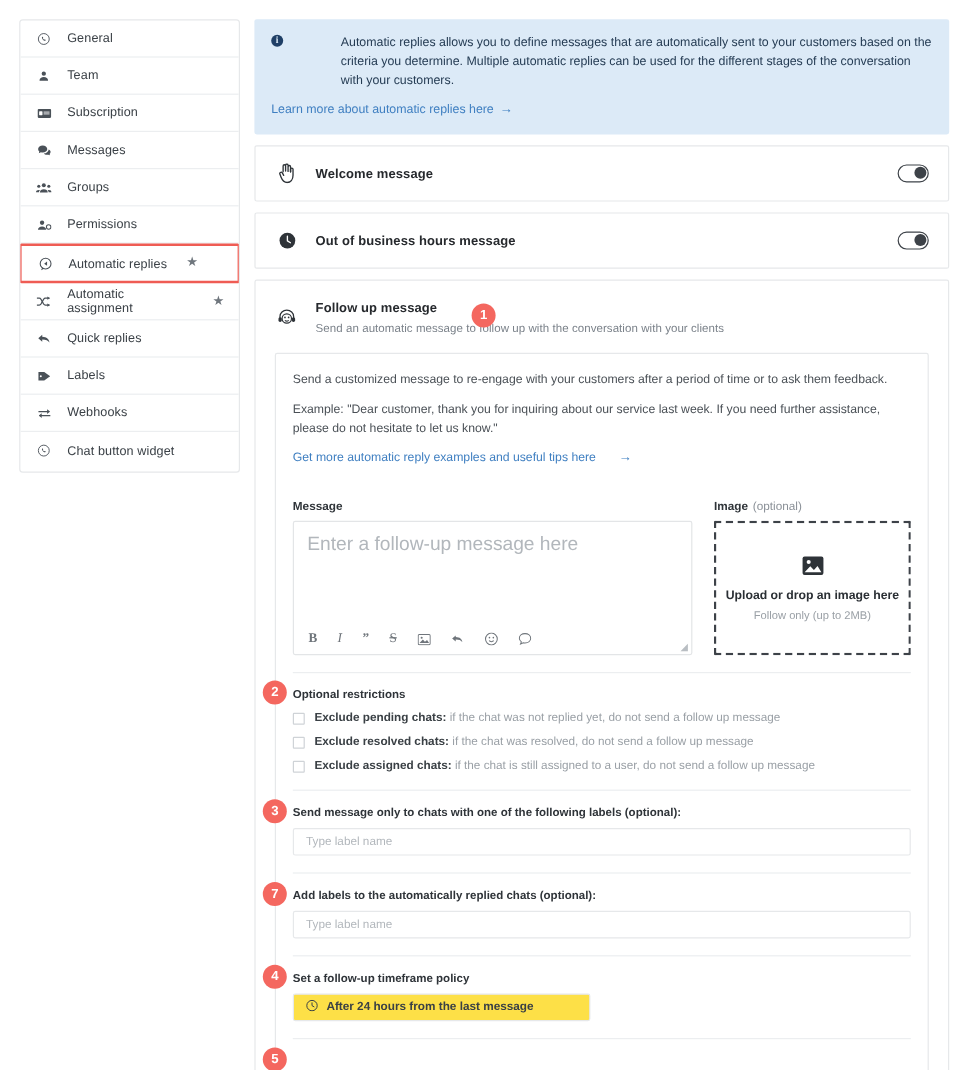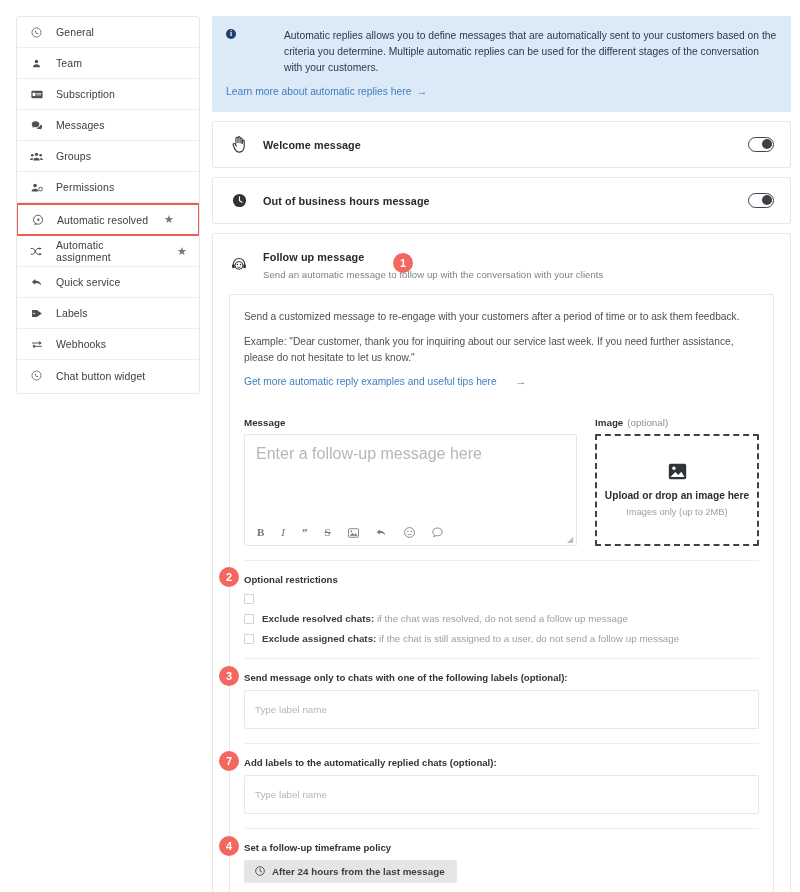--- a/index.html
+++ b/index.html
@@ -130,31 +130,31 @@
   .dz-sub { font-size: 9.3px; color: #9aa0a6; }
 
   .sect { padding: 13px 0 0 0; border-top: 1px solid #eceef0; }
   .sect-label { font-size: 9.6px; font-weight: bold; color: #2f3439; }
   .checks { margin-top: 8px; display: flex; flex-direction: column; gap: 9px; padding-bottom: 14px; }
   .check-row { display: flex; align-items: flex-start; gap: 8px; font-size: 9.8px; color: #9aa0a6; }
   .cbox { flex: 0 0 10px; width: 10px; height: 10px; border: 1px solid #cfd3d7; border-radius: 1px; background:#fff; margin-top: 1px; }
   .ck-strong { font-weight: bold; color: #3a4045; }
 
   .lbl-input {
-    margin-top: 7px; height: 39px; border: 1px solid #e6e8ea; border-radius: 2px;
+    margin-top: 7px; height: 23px; border: 1px solid #e6e8ea; border-radius: 2px;
     display: flex; align-items: center; padding: 0 10px;
     font-size: 9.8px; color: #b2b7bc; background: #fff;
   }
   .sect.pad { padding-bottom: 14px; }
 
   .select-box {
-    margin-top: 7px; height: 23px; width: 213px;
+    margin-top: 7px; height: 23px; width: 248px;
     border: 1px solid #e6e8ea; border-radius: 2px;
     display: flex; align-items: center; gap: 7px; padding: 0 10px;
-    font-size: 9.8px; color: #3a4045; font-weight: bold; background: #e5e5e5;
+    font-size: 9.8px; color: #3a4045; font-weight: bold; background: #fde047;
   }
 
   
   .badge {
     position: absolute; z-index: 5;
     width: 20px; height: 20px; border-radius: 50%;
     background: #f4675f; color: #fff;
     font-size: 11px; font-weight: bold;
     display: flex; align-items: center; justify-content: center;
     font-family: "Liberation Sans", sans-serif;
@@ -236,21 +236,21 @@
     </div>
 
     <div class="side-item active">
       <span class="side-icon">
         <svg width="12" height="12" viewBox="0 0 16 16">
             <circle cx="8" cy="7.6" r="6" fill="none" stroke="#4a5158" stroke-width="1.2"></circle>
             <path d="M9.6 5.2 6.4 7.6l3.2 2.4z" fill="#4a5158"></path>
             <path d="M4.2 11.8 3 15l3.2-1.7z" fill="#4a5158"></path>
           </svg>
       </span>
-      <span>Automatic resolved</span>
+      <span>Automatic replies</span>
       <span class="star">★</span>
     </div>
 
     <div class="side-item">
       <span class="side-icon">
         <svg width="12" height="11" viewBox="0 0 16 14">
             <path d="M1 3h2.6c.9 0 1.5.5 2 1.3l2.8 5c.5.8 1.1 1.3 2 1.3H15" fill="none" stroke="#4a5158" stroke-width="1.3"></path>
             <path d="M1 10.6h2.6c.9 0 1.5-.5 2-1.3l2.8-5c.5-.8 1.1-1.3 2-1.3H15" fill="none" stroke="#4a5158" stroke-width="1.3"></path>
             <path d="M12.6 1.2 15.4 3l-2.8 1.8z" fill="#4a5158"></path>
             <path d="M12.6 8.8l2.8 1.8-2.8 1.8z" fill="#4a5158"></path>
@@ -259,21 +259,21 @@
       <span>Automatic assignment</span>
       <span class="star">★</span>
     </div>
 
     <div class="side-item">
       <span class="side-icon">
         <svg width="12" height="11" viewBox="0 0 16 14">
             <path d="M5.6 2.4 1.2 6.2l4.4 3.8V7.6c4.2 0 6.4 1 8 3.4-.4-4.2-3-6.3-8-6.6z" fill="#4a5158"></path>
           </svg>
       </span>
-      <span>Quick service</span>
+      <span>Quick replies</span>
     </div>
 
     <div class="side-item">
       <span class="side-icon">
         <svg width="12" height="11" viewBox="0 0 16 14">
             <path d="M1.4 2.2h6.4l6.6 4.8-6.6 4.8H1.4z" fill="#4a5158"></path>
             <circle cx="4" cy="7" r="1.1" fill="#fff"></circle>
           </svg>
       </span>
       <span>Labels</span>
@@ -424,32 +424,33 @@
             </div>
             <div class="dropzone">
               <span class="dz-icon">
                 <svg width="19" height="17" viewBox="0 0 20 18">
                     <rect x=".8" y=".8" width="18.4" height="16.4" rx="1.8" fill="#2e3338"></rect>
                     <circle cx="6.2" cy="5.6" r="1.8" fill="#fff"></circle>
                     <path d="M2.6 14.8 7.6 9.4l3.2 3.2 3.2-3.4 3.4 5.6z" fill="#fff"></path>
                   </svg>
               </span>
               <div class="dz-main">Upload or drop an image here</div>
-              <div class="dz-sub">Images only (up to 2MB)</div>
+              <div class="dz-sub">Follow only (up to 2MB)</div>
             </div>
           </div>
         </div>
 
         
         <div class="sect" style="position:relative;">
           <div class="badge" style="left:-25px; top:6px;">2</div>
           <div class="sect-label">Optional restrictions</div>
           <div class="checks">
             <label class="check-row">
               <span class="cbox"></span>
+              <span><b class="ck-strong">Exclude pending chats:</b><span> if the chat was not replied yet, do not send a follow up message</span></span>
             </label>
             <label class="check-row">
               <span class="cbox"></span>
               <span><b class="ck-strong">Exclude resolved chats:</b><span> if the chat was resolved, do not send a follow up message</span></span>
             </label>
             <label class="check-row">
               <span class="cbox"></span>
               <span><b class="ck-strong">Exclude assigned chats:</b><span> if the chat is still assigned to a user, do not send a follow up message</span></span>
             </label>
           </div>

